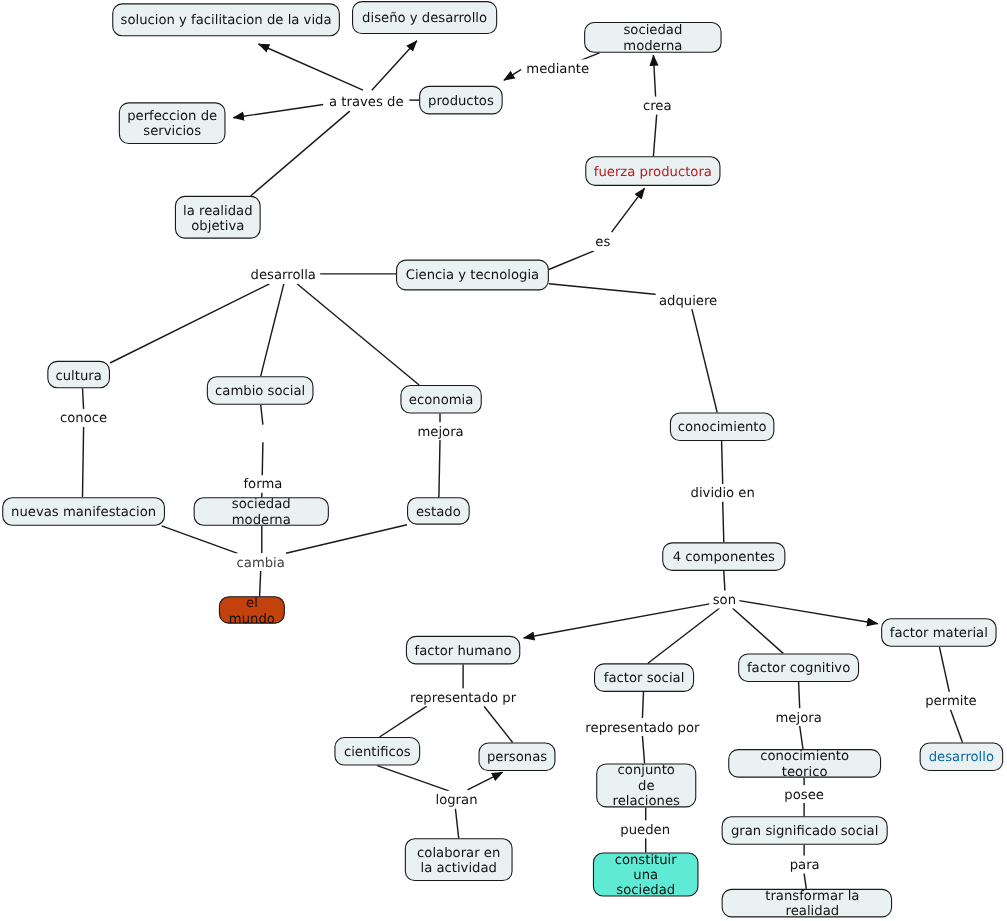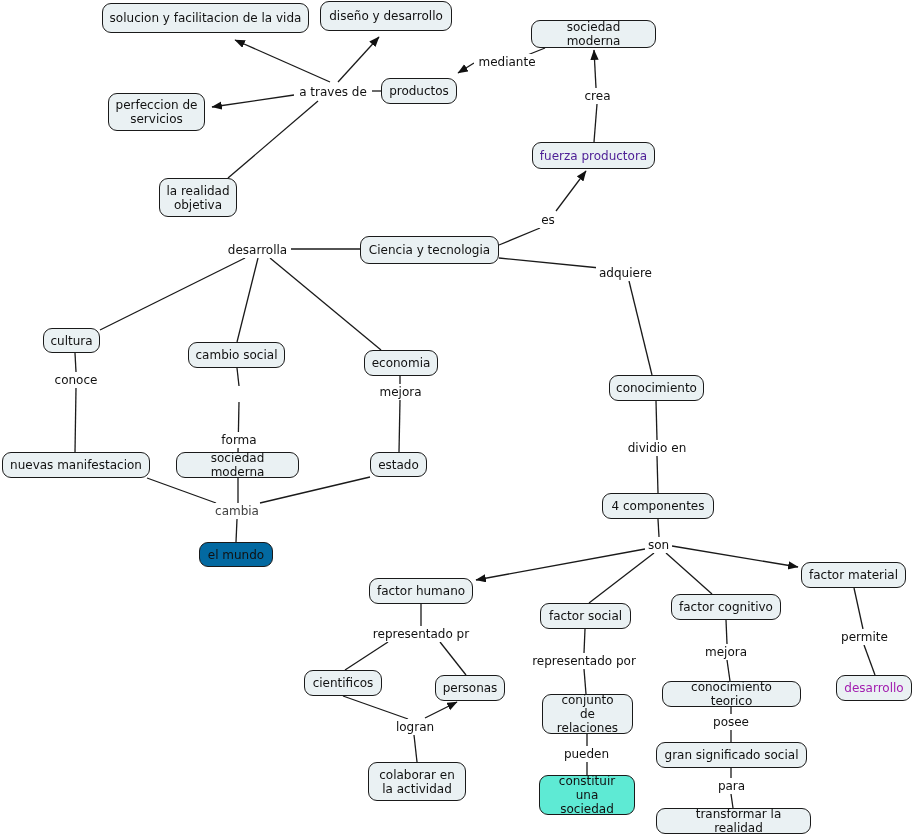--- a/index.html
+++ b/index.html
@@ -126,41 +126,41 @@
         <line x1="864" y1="645" x2="875" y2="675" stroke="#1a1a1a" stroke-width="1.3"></line>
       </g>
   </svg>
   <div id="nodes-group">
       <div class="node" style="left: 102px; top: 3px; width: 207px; height: 30px; background: rgb(234, 241, 243); border-color: rgb(26, 26, 26); color: rgb(17, 17, 17);">solucion y facilitacion de la vida</div>
       <div class="node" style="left: 320px; top: 1px; width: 132px; height: 30px; background: rgb(234, 241, 243); border-color: rgb(26, 26, 26); color: rgb(17, 17, 17);">diseño y desarrollo</div>
       <div class="node" style="left: 531px; top: 20px; width: 125px; height: 28px; background: rgb(234, 241, 243); border-color: rgb(26, 26, 26); color: rgb(17, 17, 17);">sociedad moderna</div>
       <div class="node" style="left: 108px; top: 93px; width: 97px; height: 38px; background: rgb(234, 241, 243); border-color: rgb(26, 26, 26); color: rgb(17, 17, 17);">perfeccion de
 servicios</div>
       <div class="node" style="left: 381px; top: 78px; width: 76px; height: 26px; background: rgb(234, 241, 243); border-color: rgb(26, 26, 26); color: rgb(17, 17, 17);">productos</div>
-      <div class="node" style="left: 532px; top: 142px; width: 123px; height: 27px; background: rgb(234, 241, 243); border-color: rgb(26, 26, 26); color: #4c1d95;">fuerza productora</div>
+      <div class="node" style="left: 532px; top: 142px; width: 123px; height: 27px; background: rgb(234, 241, 243); border-color: rgb(26, 26, 26); color: #b91c1c;">fuerza productora</div>
       <div class="node" style="left: 159px; top: 178px; width: 78px; height: 39px; background: rgb(234, 241, 243); border-color: rgb(26, 26, 26); color: rgb(17, 17, 17);">la realidad
 objetiva</div>
       <div class="node" style="left: 360px; top: 236px; width: 139px; height: 28px; background: rgb(234, 241, 243); border-color: rgb(26, 26, 26); color: rgb(17, 17, 17);">Ciencia y tecnologia</div>
       <div class="node" style="left: 43px; top: 328px; width: 57px; height: 25px; background: rgb(234, 241, 243); border-color: rgb(26, 26, 26); color: rgb(17, 17, 17);">cultura</div>
       <div class="node" style="left: 188px; top: 342px; width: 97px; height: 26px; background: rgb(234, 241, 243); border-color: rgb(26, 26, 26); color: rgb(17, 17, 17);">cambio social</div>
       <div class="node" style="left: 364px; top: 350px; width: 74px; height: 26px; background: rgb(234, 241, 243); border-color: rgb(26, 26, 26); color: rgb(17, 17, 17);">economia</div>
       <div class="node" style="left: 609px; top: 375px; width: 95px; height: 26px; background: rgb(234, 241, 243); border-color: rgb(26, 26, 26); color: rgb(17, 17, 17);">conocimiento</div>
       <div class="node" style="left: 2px; top: 452px; width: 148px; height: 26px; background: rgb(234, 241, 243); border-color: rgb(26, 26, 26); color: rgb(17, 17, 17);">nuevas manifestacion</div>
       <div class="node" style="left: 176px; top: 452px; width: 123px; height: 26px; background: rgb(234, 241, 243); border-color: rgb(26, 26, 26); color: rgb(17, 17, 17);">sociedad moderna</div>
       <div class="node" style="left: 370px; top: 452px; width: 57px; height: 25px; background: rgb(234, 241, 243); border-color: rgb(26, 26, 26); color: rgb(17, 17, 17);">estado</div>
       <div class="node" style="left: 602px; top: 493px; width: 112px; height: 26px; background: rgb(234, 241, 243); border-color: rgb(26, 26, 26); color: rgb(17, 17, 17);">4 componentes</div>
-      <div class="node" style="left: 199px; top: 542px; width: 74px; height: 25px; background: #0369a1; border-color: rgb(26, 26, 26); color: rgb(17, 17, 17);">el mundo</div>
+      <div class="node" style="left: 199px; top: 542px; width: 60px; height: 25px; background: #c2410c; border-color: rgb(26, 26, 26); color: rgb(17, 17, 17);">el mundo</div>
       <div class="node" style="left: 801px; top: 562px; width: 105px; height: 26px; background: rgb(234, 241, 243); border-color: rgb(26, 26, 26); color: rgb(17, 17, 17);">factor material</div>
       <div class="node" style="left: 369px; top: 578px; width: 104px; height: 26px; background: rgb(234, 241, 243); border-color: rgb(26, 26, 26); color: rgb(17, 17, 17);">factor humano</div>
       <div class="node" style="left: 540px; top: 603px; width: 91px; height: 26px; background: rgb(234, 241, 243); border-color: rgb(26, 26, 26); color: rgb(17, 17, 17);">factor social</div>
       <div class="node" style="left: 671px; top: 594px; width: 110px; height: 26px; background: rgb(234, 241, 243); border-color: rgb(26, 26, 26); color: rgb(17, 17, 17);">factor cognitivo</div>
       <div class="node" style="left: 304px; top: 670px; width: 78px; height: 26px; background: rgb(234, 241, 243); border-color: rgb(26, 26, 26); color: rgb(17, 17, 17);">cientificos</div>
       <div class="node" style="left: 435px; top: 675px; width: 70px; height: 26px; background: rgb(234, 241, 243); border-color: rgb(26, 26, 26); color: rgb(17, 17, 17);">personas</div>
       <div class="node" style="left: 662px; top: 681px; width: 139px; height: 26px; background: rgb(234, 241, 243); border-color: rgb(26, 26, 26); color: rgb(17, 17, 17);">conocimiento teorico</div>
-      <div class="node" style="left: 836px; top: 675px; width: 76px; height: 26px; background: rgb(234, 241, 243); border-color: rgb(26, 26, 26); color: #a21caf;">desarrollo</div>
+      <div class="node" style="left: 836px; top: 675px; width: 76px; height: 26px; background: rgb(234, 241, 243); border-color: rgb(26, 26, 26); color: #0369a1;">desarrollo</div>
       <div class="node" style="left: 542px; top: 694px; width: 91px; height: 40px; background: rgb(234, 241, 243); border-color: rgb(26, 26, 26); color: rgb(17, 17, 17);">conjunto
 de relaciones</div>
       <div class="node" style="left: 656px; top: 742px; width: 151px; height: 26px; background: rgb(234, 241, 243); border-color: rgb(26, 26, 26); color: rgb(17, 17, 17);">gran significado social</div>
       <div class="node" style="left: 368px; top: 762px; width: 98px; height: 39px; background: rgb(234, 241, 243); border-color: rgb(26, 26, 26); color: rgb(17, 17, 17);">colaborar en
 la actividad</div>
       <div class="node" style="left: 539px; top: 775px; width: 96px; height: 40px; background: #5eead4; border-color: rgb(26, 26, 26); color: rgb(17, 17, 17);">constituir una
 sociedad</div>
       <div class="node" style="left: 656px; top: 808px; width: 155px; height: 26px; background: rgb(234, 241, 243); border-color: rgb(26, 26, 26); color: rgb(17, 17, 17); padding-left: 16px;">transformar la realidad</div>
     </div>
   <div id="labels-group">

